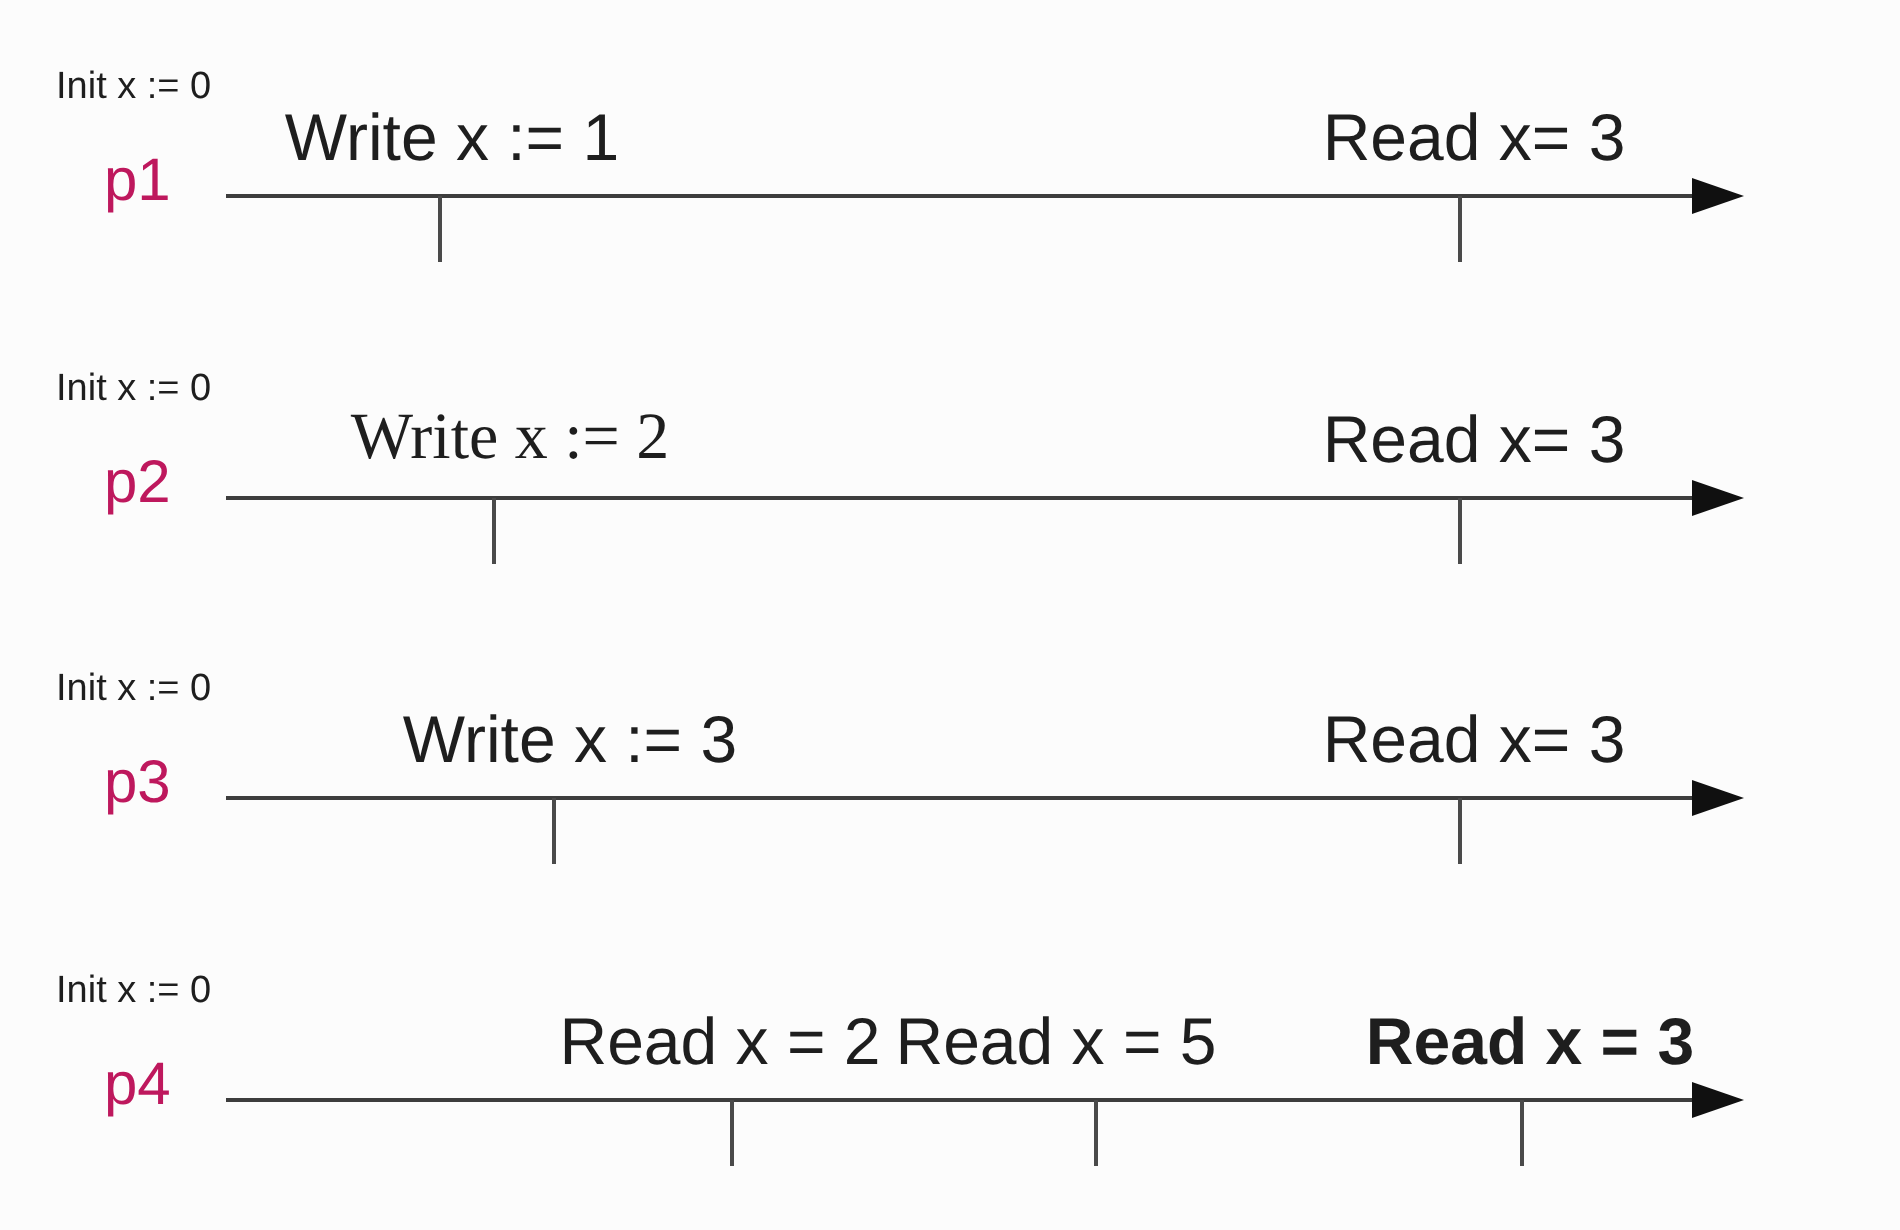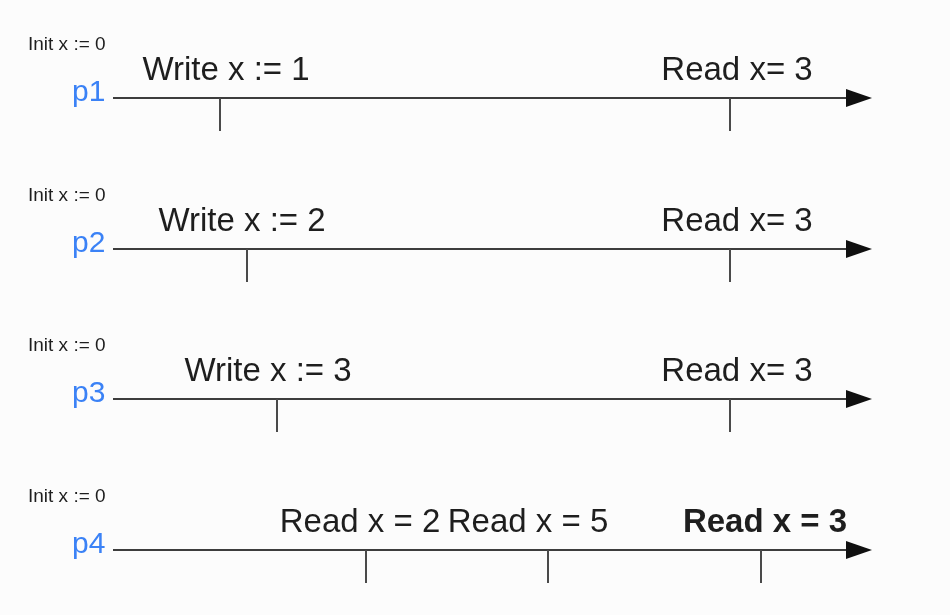--- a/index.html
+++ b/index.html
@@ -33,22 +33,21 @@
     line-height: 1.15;
     white-space: nowrap;
     color: #1e1e1e;
   }
   .process-label {
     position: absolute;
     left: 52px;
     top: 76px;
     font-size: 30px;
     line-height: 1.0;
-    color: #3b82f6;
-    margin-left: 20px;
+    color: #be185d;
   }
   .timeline-line {
     position: absolute;
     left: 113px;
     top: 97px;
     width: 735px;
     height: 2px;
     background: #3d3d3d;
   }
   .timeline-arrowhead {
@@ -91,31 +90,31 @@
       <div class="event-label" style="left: 226px;">Write x := 1</div>
       <div class="event-tick" style="left: 729px;"></div>
       <div class="event-label" style="left: 737px;">Read x= 3</div>
     </div>
     <div class="process-row" style="top: 151px;">
       <div class="init-label">Init x := 0</div>
       <div class="process-label">p2</div>
       <div class="timeline-line"></div>
       <div class="timeline-arrowhead"></div>
       <div class="event-tick" style="left: 246px;"></div>
-      <div class="event-label" style="left: 242px;">Write x := 2</div>
+      <div class="event-label" style="left: 255px; font-family: Liberation Serif, serif;">Write x := 2</div>
       <div class="event-tick" style="left: 729px;"></div>
       <div class="event-label" style="left: 737px;">Read x= 3</div>
     </div>
     <div class="process-row" style="top: 301px;">
       <div class="init-label">Init x := 0</div>
       <div class="process-label">p3</div>
       <div class="timeline-line"></div>
       <div class="timeline-arrowhead"></div>
       <div class="event-tick" style="left: 276px;"></div>
-      <div class="event-label" style="left: 268px;">Write x := 3</div>
+      <div class="event-label" style="left: 285px;">Write x := 3</div>
       <div class="event-tick" style="left: 729px;"></div>
       <div class="event-label" style="left: 737px;">Read x= 3</div>
     </div>
     <div class="process-row" style="top: 452px;">
       <div class="init-label">Init x := 0</div>
       <div class="process-label">p4</div>
       <div class="timeline-line"></div>
       <div class="timeline-arrowhead"></div>
       <div class="event-tick" style="left: 365px;"></div>
       <div class="event-label" style="left: 360px;">Read x = 2</div>

